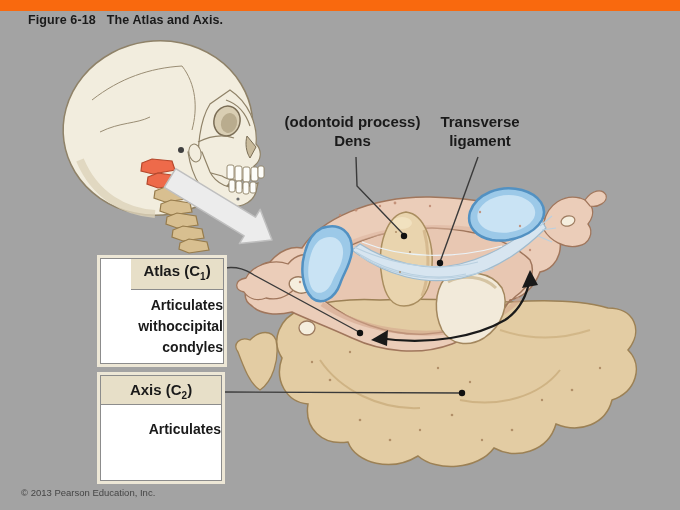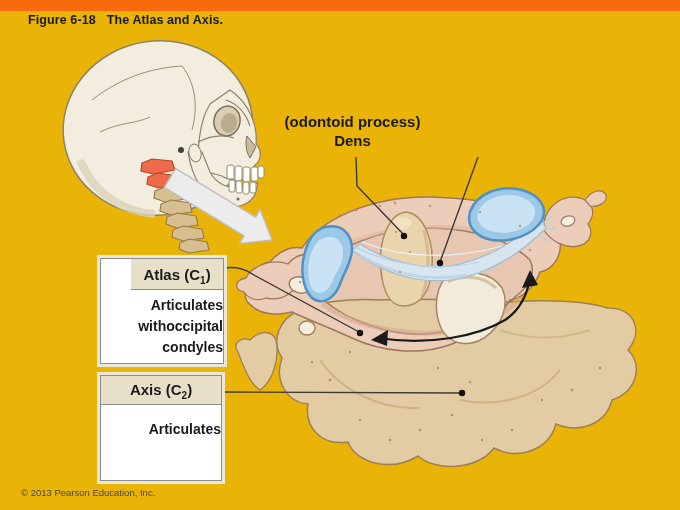--- a/index.html
+++ b/index.html
@@ -1,38 +1,38 @@
 <!DOCTYPE html>
 <html><head>
 <meta charset="utf-8">
 <style>
   html,body{margin:0;padding:0;background:#ffffff;}
   #page{
-    position:relative;width:680px;height:510px;background:#eab308;overflow:hidden;
+    position:relative;width:680px;height:510px;background:#a3a3a3;overflow:hidden;
     font-family:"Liberation Sans",sans-serif;color:#1a1a1a;
   }
   .abs{position:absolute;}
   #banner{left:0;top:0;width:680px;height:11px;background:#F9690E;}
   #fig-title{left:28px;top:13px;font-size:12.5px;font-weight:bold;letter-spacing:.1px;white-space:nowrap;}
   #fig-title .ttl{margin-left:11px;}
   svg{position:absolute;left:0;top:0;}
   .ann{position:absolute;text-align:center;font-weight:bold;font-size:15px;line-height:19px;}
   #dens-label{left:260px;top:112px;width:185px;}
   #transverse-label{left:424px;top:112px;width:112px;}
   .callout{
     position:absolute;background:#ffffff;border:1px solid #8C8C8C;
     box-shadow:0 0 0 3px #EDE7D6;text-align:center;font-weight:bold;
   }
   .callout .hd{
     background:#E7DFC8;border-bottom:1px solid #8C8C8C;font-size:15px;
   }
   .callout .bd{font-size:14px;text-align:right;}
   .callout sub{font-size:10px;}
   #atlas-box{left:100px;top:258px;width:122px;height:104px;}
-  #atlas-box .hd{height:30px;line-height:32px;margin-left:30px;}
+  #atlas-box .hd{height:30px;line-height:24px;margin-left:30px;}
   #atlas-box .bd{padding-top:5px;line-height:21px;}
   #axis-box{left:100px;top:375px;width:120px;height:104px;}
   #axis-box .hd{height:28px;line-height:28px;}
   #axis-box .bd{padding-top:13px;line-height:22px;}
   #caption{left:305px;top:453px;width:225px;text-align:center;font-weight:bold;font-size:15.5px;}
   #copyright{left:21px;top:487px;font-size:9.5px;color:#454545;}
 </style>
 </head>
 <body>
 
@@ -202,20 +202,24 @@
       <circle cx="360" cy="333" r="3.2"></circle>
       <circle cx="462" cy="393" r="3.2"></circle>
     </g>
   </svg>
 
   <div id="dens-label" class="ann abs">
     <div>(odontoid process)</div>
     <div>Dens</div>
   </div>
 
+  <div id="transverse-label" class="ann abs">
+    <div>Transverse</div>
+    <div>ligament</div>
+  </div>
 
   <div id="atlas-box" class="callout">
     <div class="hd"><span>Atlas (C</span><sub>1</sub><span>)</span></div>
     <div class="bd">
       <div>Articulates</div>
       <div>withoccipital</div>
       <div>condyles</div>
     </div>
   </div>
 

